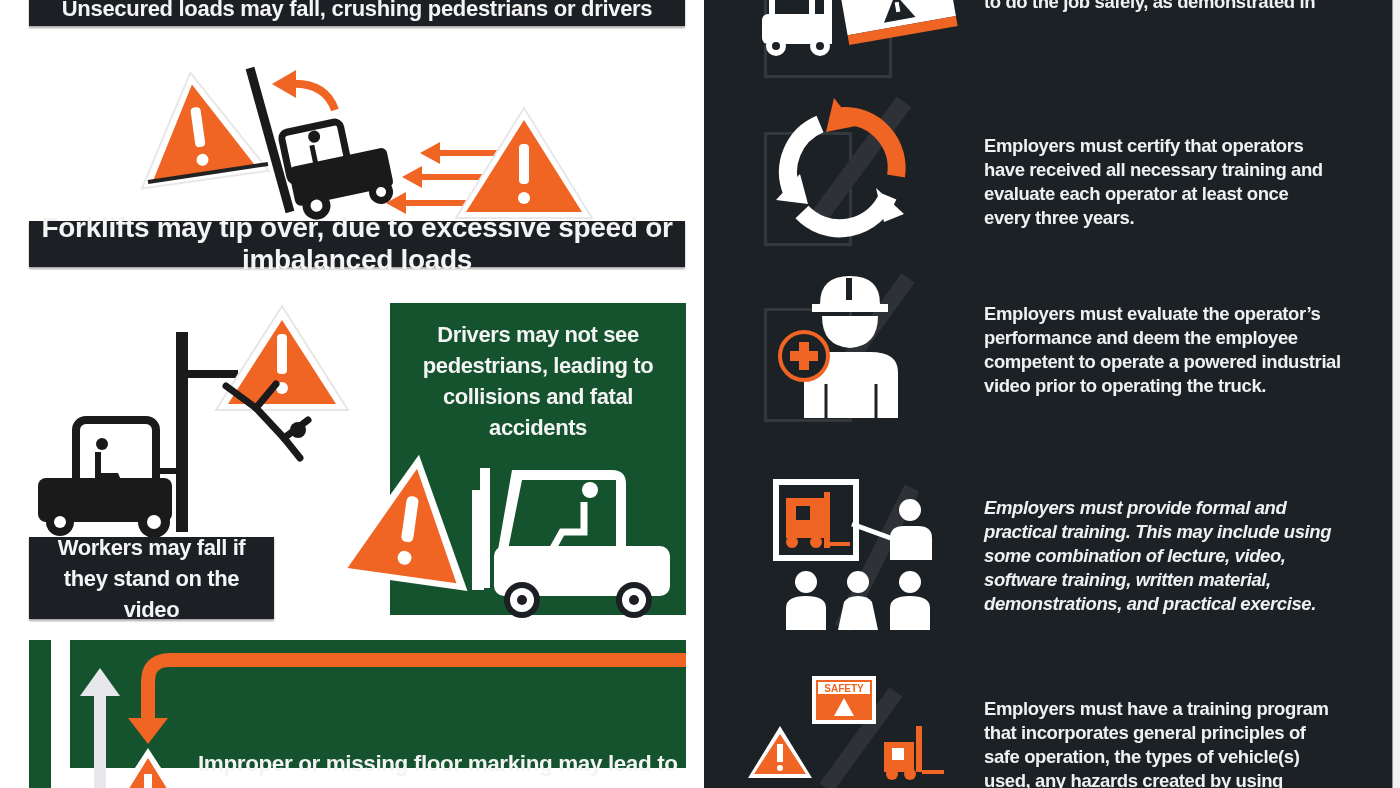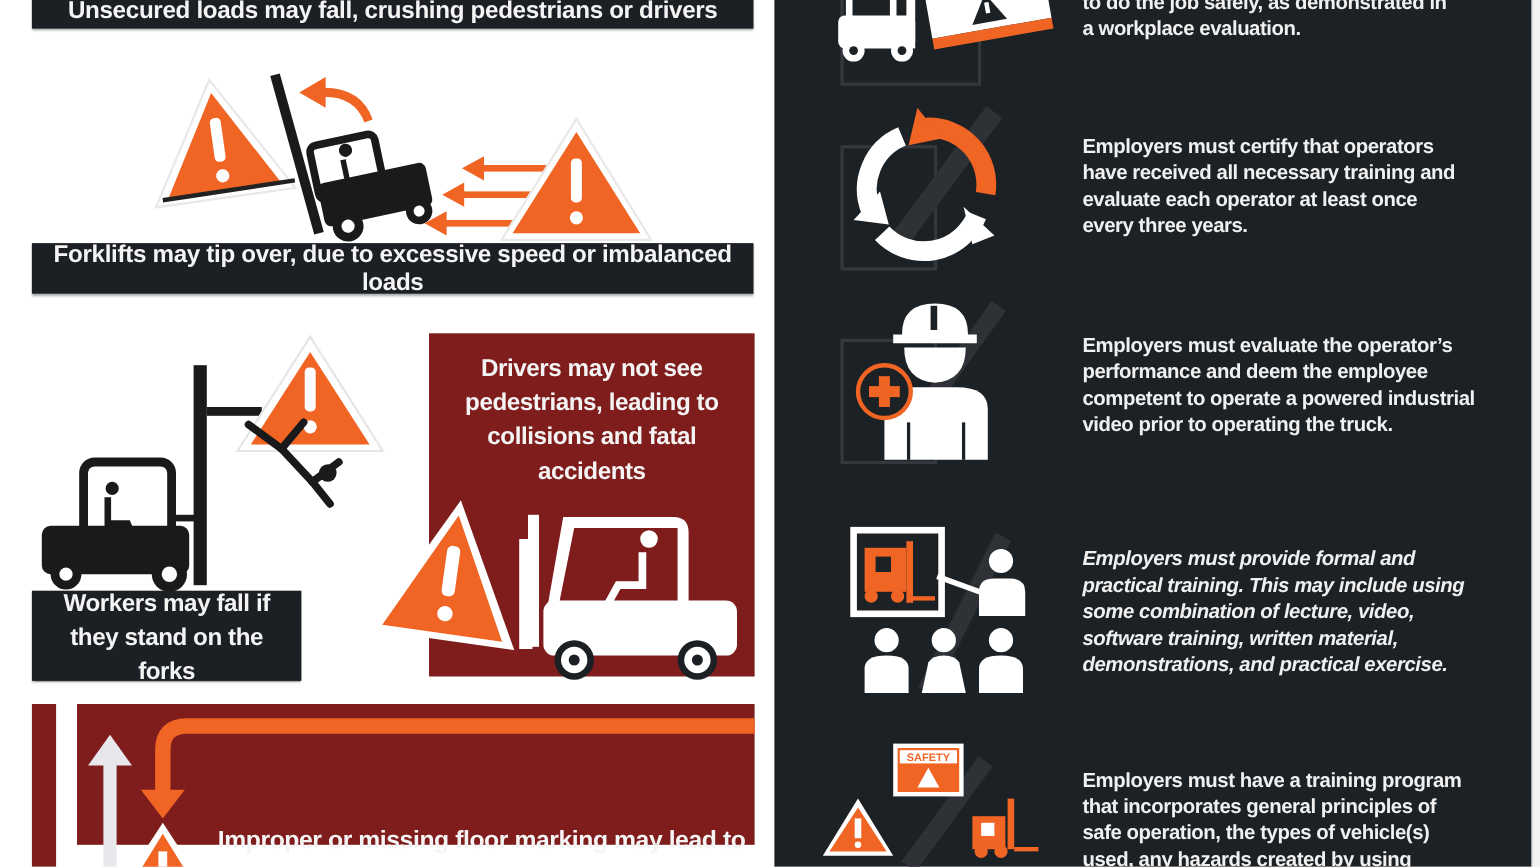--- a/index.html
+++ b/index.html
@@ -1,19 +1,19 @@
 <!DOCTYPE html>
 <html><head>
 <meta charset="utf-8">
 <style>
   html,body{margin:0;padding:0;}
   body{width:1400px;height:788px;overflow:hidden;background:#ffffff;position:relative;font-family:"Liberation Sans",sans-serif;}
   .abs{position:absolute;}
   .banner{position:absolute;background:#1c2024;color:#f4f4f4;font-weight:bold;display:flex;align-items:center;justify-content:center;text-align:center;box-shadow:0 2px 2px rgba(0,0,0,.35);letter-spacing:-0.3px;}
-  .dark{background:#7f1d1d;}
+  .dark{background:#14532d;}
   .right-panel{position:absolute;left:704px;top:0;width:688px;height:788px;background:#1c2125;}
   .right-edge{position:absolute;left:1392px;top:0;width:8px;height:788px;background:#f2f2f2;border-left:1px solid #999;}
   .rtext{position:absolute;left:984px;width:370px;color:#f0f0f0;font-weight:bold;font-size:18.5px;line-height:24px;letter-spacing:-0.4px;}
   .iconbox{position:absolute;border:3px solid #34383c;}
   .bodytxt{color:#f4f4f4;font-weight:bold;font-size:22px;line-height:31px;letter-spacing:-0.4px;}
   svg{position:absolute;overflow:visible;}
 </style>
 </head>
 <body>
 
@@ -58,21 +58,21 @@
       <rect x="262" y="138" width="96" height="6"></rect>
         <polygon points="246,141 266,130 266,152"></polygon>
     </g>
 
     <polygon points="384,46 452,156 316,156" fill="#ffffff" stroke="#e8e8e8" stroke-width="2"></polygon>
     <polygon points="384,58 442,150 326,150" fill="#f06424"></polygon>
     <rect x="379" y="82" width="10" height="40" rx="4" fill="#fff"></rect>
     <circle cx="384" cy="136" r="6" fill="#fff"></circle>
   </svg>
 
-  <div class="banner" style="left:29px;top:221px;width:656px;height:46px;font-size:22px;">
+  <div class="banner" style="left:29px;top:221px;width:656px;height:46px;font-size:28px;">
     <span>Forklifts may tip over, due to excessive speed or imbalanced loads</span>
   </div>
 
   <svg style="left:36px;top:300px;" width="320" height="240" viewBox="0 0 320 240">
 
     <rect x="140" y="32" width="12" height="200" fill="#1a1a1a"></rect>
     <rect x="152" y="70" width="50" height="8" fill="#1a1a1a"></rect>
 
     <polygon points="246,6 312,110 180,110" fill="#ffffff" stroke="#e6e6e6" stroke-width="2"></polygon>
     <polygon points="246,20 300,104 192,104" fill="#f06424"></polygon>
@@ -93,21 +93,21 @@
     <path d="M62,152 l0,24 l18,0 l6,14" stroke="#1a1a1a" stroke-width="6" fill="none"></path>
     <rect x="2" y="178" width="134" height="44" rx="8" fill="#1a1a1a"></rect>
     <rect x="120" y="168" width="30" height="6" fill="#1a1a1a"></rect>
     <circle cx="24" cy="222" r="14" fill="#1a1a1a"></circle>
       <circle cx="24" cy="222" r="6" fill="#fff"></circle>
     <circle cx="118" cy="222" r="16" fill="#1a1a1a"></circle>
       <circle cx="118" cy="222" r="7" fill="#fff"></circle>
   </svg>
 
   <div class="banner" style="left:29px;top:537px;width:245px;height:82px;">
-    <span class="bodytxt" style="width:230px;display:block;">Workers may fall if they stand on the forks</span>
+    <span class="bodytxt" style="width:230px;display:block;">Workers may fall if they stand on the video</span>
   </div>
 
   <div class="abs dark" style="left:390px;top:303px;width:296px;height:312px;">
     <div class="bodytxt" style="position:absolute;left:28px;top:16px;width:240px;text-align:center;">Drivers may not see pedestrians, leading to collisions and fatal accidents</div>
   </div>
   <svg style="left:312px;top:450px;" width="360" height="170" viewBox="0 0 360 170">
 
     <circle cx="22" cy="62" r="9" fill="#ffffff"></circle>
     <path d="M10,78 L34,78 L34,160 L28,160 L28,120 L16,120 L16,160 L10,160 Z" fill="#ffffff"></path>
 
@@ -164,34 +164,33 @@
     <circle cx="62" cy="56" r="4" fill="#1c2125"></circle>
   <g transform="rotate(-10 140 20)">
     <rect x="86" y="-16" width="110" height="52" fill="#ffffff"></rect>
     <rect x="86" y="36" width="110" height="10" fill="#f06424"></rect>
     <polygon points="140,4 156,30 124,30" fill="#1c2125"></polygon>
     <rect x="138" y="12" width="4" height="10" fill="#fff"></rect>
   </g>
 </svg>
 <div class="rtext" style="top:-10px;">
   <div>to do the job safely, as demonstrated in</div>
-  <div>a workplace evaluation.</div>
 </div>
 
 <div class="iconbox" style="left:764px;top:132px;width:82px;height:108px;"></div>
 <svg style="left:772px;top:96px;" width="140" height="140" viewBox="0 0 140 140">
   <line x1="40" y1="130" x2="132" y2="6" stroke="#2e3236" stroke-width="18"></line>
   <path d="M70,20 A52,52 0 0 1 124,80" fill="none" stroke="#f06424" stroke-width="18"></path>
   <polygon points="62,2 84,30 54,36" fill="#f06424"></polygon>
   <path d="M116,100 A52,52 0 0 1 30,116" fill="none" stroke="#ffffff" stroke-width="18"></path>
   <polygon points="132,118 104,92 112,126" fill="#ffffff"></polygon>
   <path d="M20,96 A52,52 0 0 1 48,28" fill="none" stroke="#ffffff" stroke-width="18"></path>
   <polygon points="4,104 28,78 36,108" fill="#ffffff"></polygon>
 </svg>
-<div class="rtext" style="top:121px;width:340px;">Employers must certify that operators have received all necessary training and evaluate each operator at least once every three years.</div>
+<div class="rtext" style="top:134px;width:340px;">Employers must certify that operators have received all necessary training and evaluate each operator at least once every three years.</div>
 
 <div class="iconbox" style="left:764px;top:308px;width:82px;height:108px;"></div>
 <svg style="left:776px;top:268px;" width="140" height="150" viewBox="0 0 140 150">
   <line x1="60" y1="110" x2="132" y2="10" stroke="#2e3236" stroke-width="16"></line>
   <path d="M44,36 Q44,8 74,8 Q104,8 104,36 L112,36 L112,44 L36,44 L36,36 Z" fill="#ffffff"></path>
   <rect x="70" y="10" width="6" height="22" fill="#1c2125"></rect>
   <path d="M46,48 L102,48 Q102,78 74,80 Q46,78 46,48 Z" fill="#ffffff"></path>
   <path d="M28,150 L28,104 Q28,84 54,84 L94,84 Q122,84 122,104 L122,150 Z" fill="#ffffff"></path>
   <line x1="50" y1="116" x2="50" y2="150" stroke="#1c2125" stroke-width="3"></line>
   <line x1="100" y1="116" x2="100" y2="150" stroke="#1c2125" stroke-width="3"></line>

